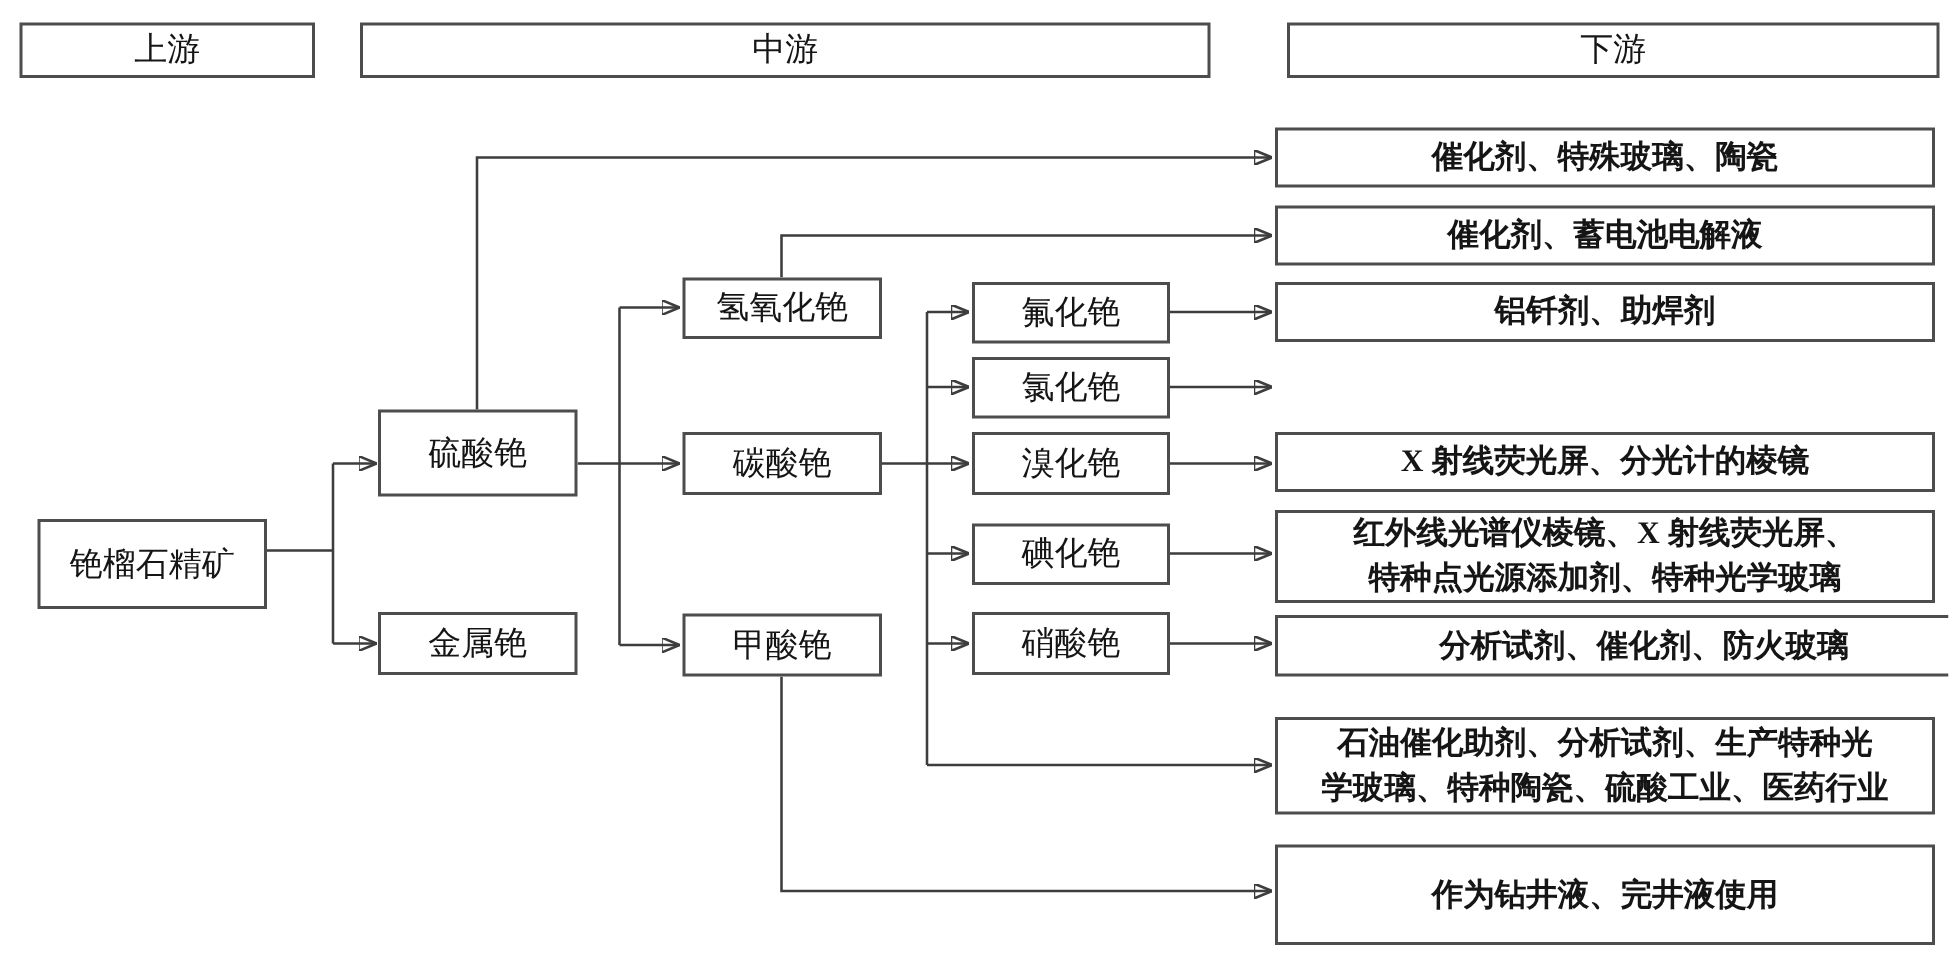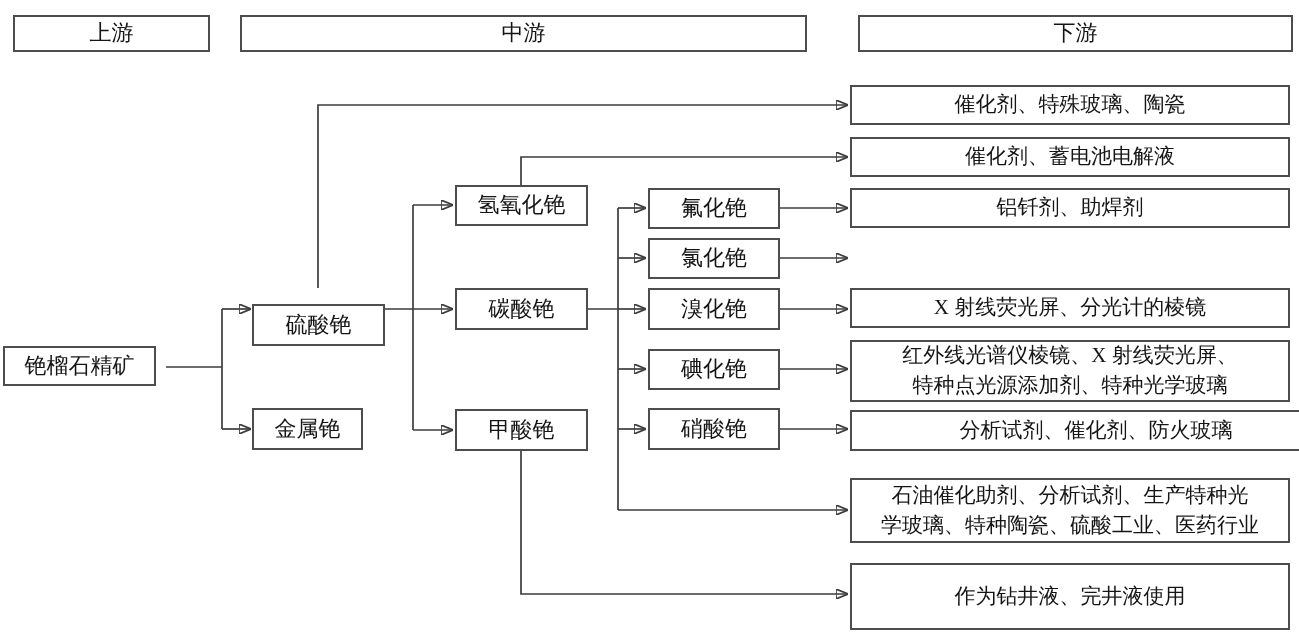--- a/index.html
+++ b/index.html
@@ -18,21 +18,21 @@
     background: #ffffff;
     display: flex;
     flex-direction: column;
     align-items: center;
     justify-content: center;
     color: #151515;
     font-size: 22px;
     line-height: 1.3;
     white-space: nowrap;
   }
-  .app { font-size: 21px; line-height: 1.42; }
+  .app { font-size: 21px; line-height: 1.42; font-weight: bold; }
   .ln { display: block; }
   #wires {
     position: absolute;
     left: 0; top: 0;
     width: 1299px; height: 636px;
     pointer-events: none;
   }
   #wires path {
     fill: none;
     stroke: #3d3d3d;
@@ -78,24 +78,24 @@
     <path d="M780 258 H848" marker-end="url(#arw)"></path>
     <path d="M780 309 H848" marker-end="url(#arw)"></path>
     <path d="M780 369 H848" marker-end="url(#arw)"></path>
     <path d="M780 429 H848" marker-end="url(#arw)"></path>
   </svg>
 
   <div class="box" style="left:13px;top:15px;width:197px;height:37px">上游</div>
   <div class="box" style="left:240px;top:15px;width:567px;height:37px">中游</div>
   <div class="box" style="left:858px;top:15px;width:435px;height:37px">下游</div>
 
-  <div class="box" style="left:3px;top:346px;width:153px;height:40px">铯榴石精矿</div>
+  <div class="box" style="left:25px;top:346px;width:153px;height:60px">铯榴石精矿</div>
 
-  <div class="box" style="left:252px;top:304px;width:133px;height:42px">硫酸铯</div>
-  <div class="box" style="left:252px;top:408px;width:111px;height:42px">金属铯</div>
+  <div class="box" style="left:252px;top:273px;width:133px;height:58px">硫酸铯</div>
+  <div class="box" style="left:252px;top:408px;width:133px;height:42px">金属铯</div>
 
   <div class="box" style="left:455px;top:185px;width:133px;height:41px">氢氧化铯</div>
   <div class="box" style="left:455px;top:288px;width:133px;height:42px">碳酸铯</div>
   <div class="box" style="left:455px;top:409px;width:133px;height:42px">甲酸铯</div>
 
   <div class="box" style="left:648px;top:188px;width:132px;height:41px">氟化铯</div>
   <div class="box" style="left:648px;top:238px;width:132px;height:41px">氯化铯</div>
   <div class="box" style="left:648px;top:288px;width:132px;height:42px">溴化铯</div>
   <div class="box" style="left:648px;top:349px;width:132px;height:41px">碘化铯</div>
   <div class="box" style="left:648px;top:408px;width:132px;height:42px">硝酸铯</div>

